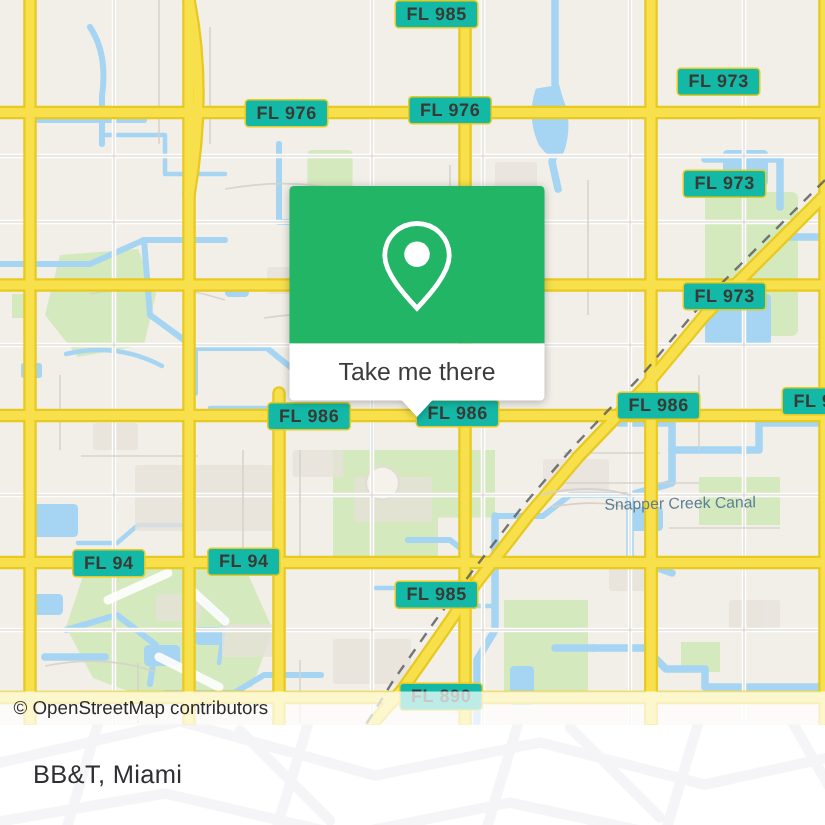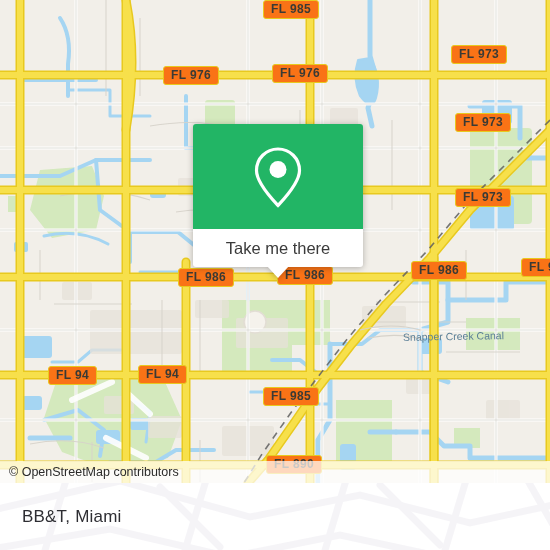--- a/index.html
+++ b/index.html
@@ -21,21 +21,21 @@
     left: 0; top: 0;
     width: 550px; height: 483px;
     background: #f2efe9;
     overflow: hidden;
   }
   #map-svg { position:absolute; left:0; top:0; }
 
   
   .shield {
     position: absolute;
-    background: #f97316;
+    background: #14b8a6;
     border: 1px solid #e8c91f;
     border-radius: 3px;
     color: #3a3a35;
     font-size: 12px;
     font-weight: bold;
     letter-spacing: .4px;
     padding: 2px 7px 3px 7px;
     line-height: 12px;
     white-space: nowrap;
     box-sizing: border-box;

